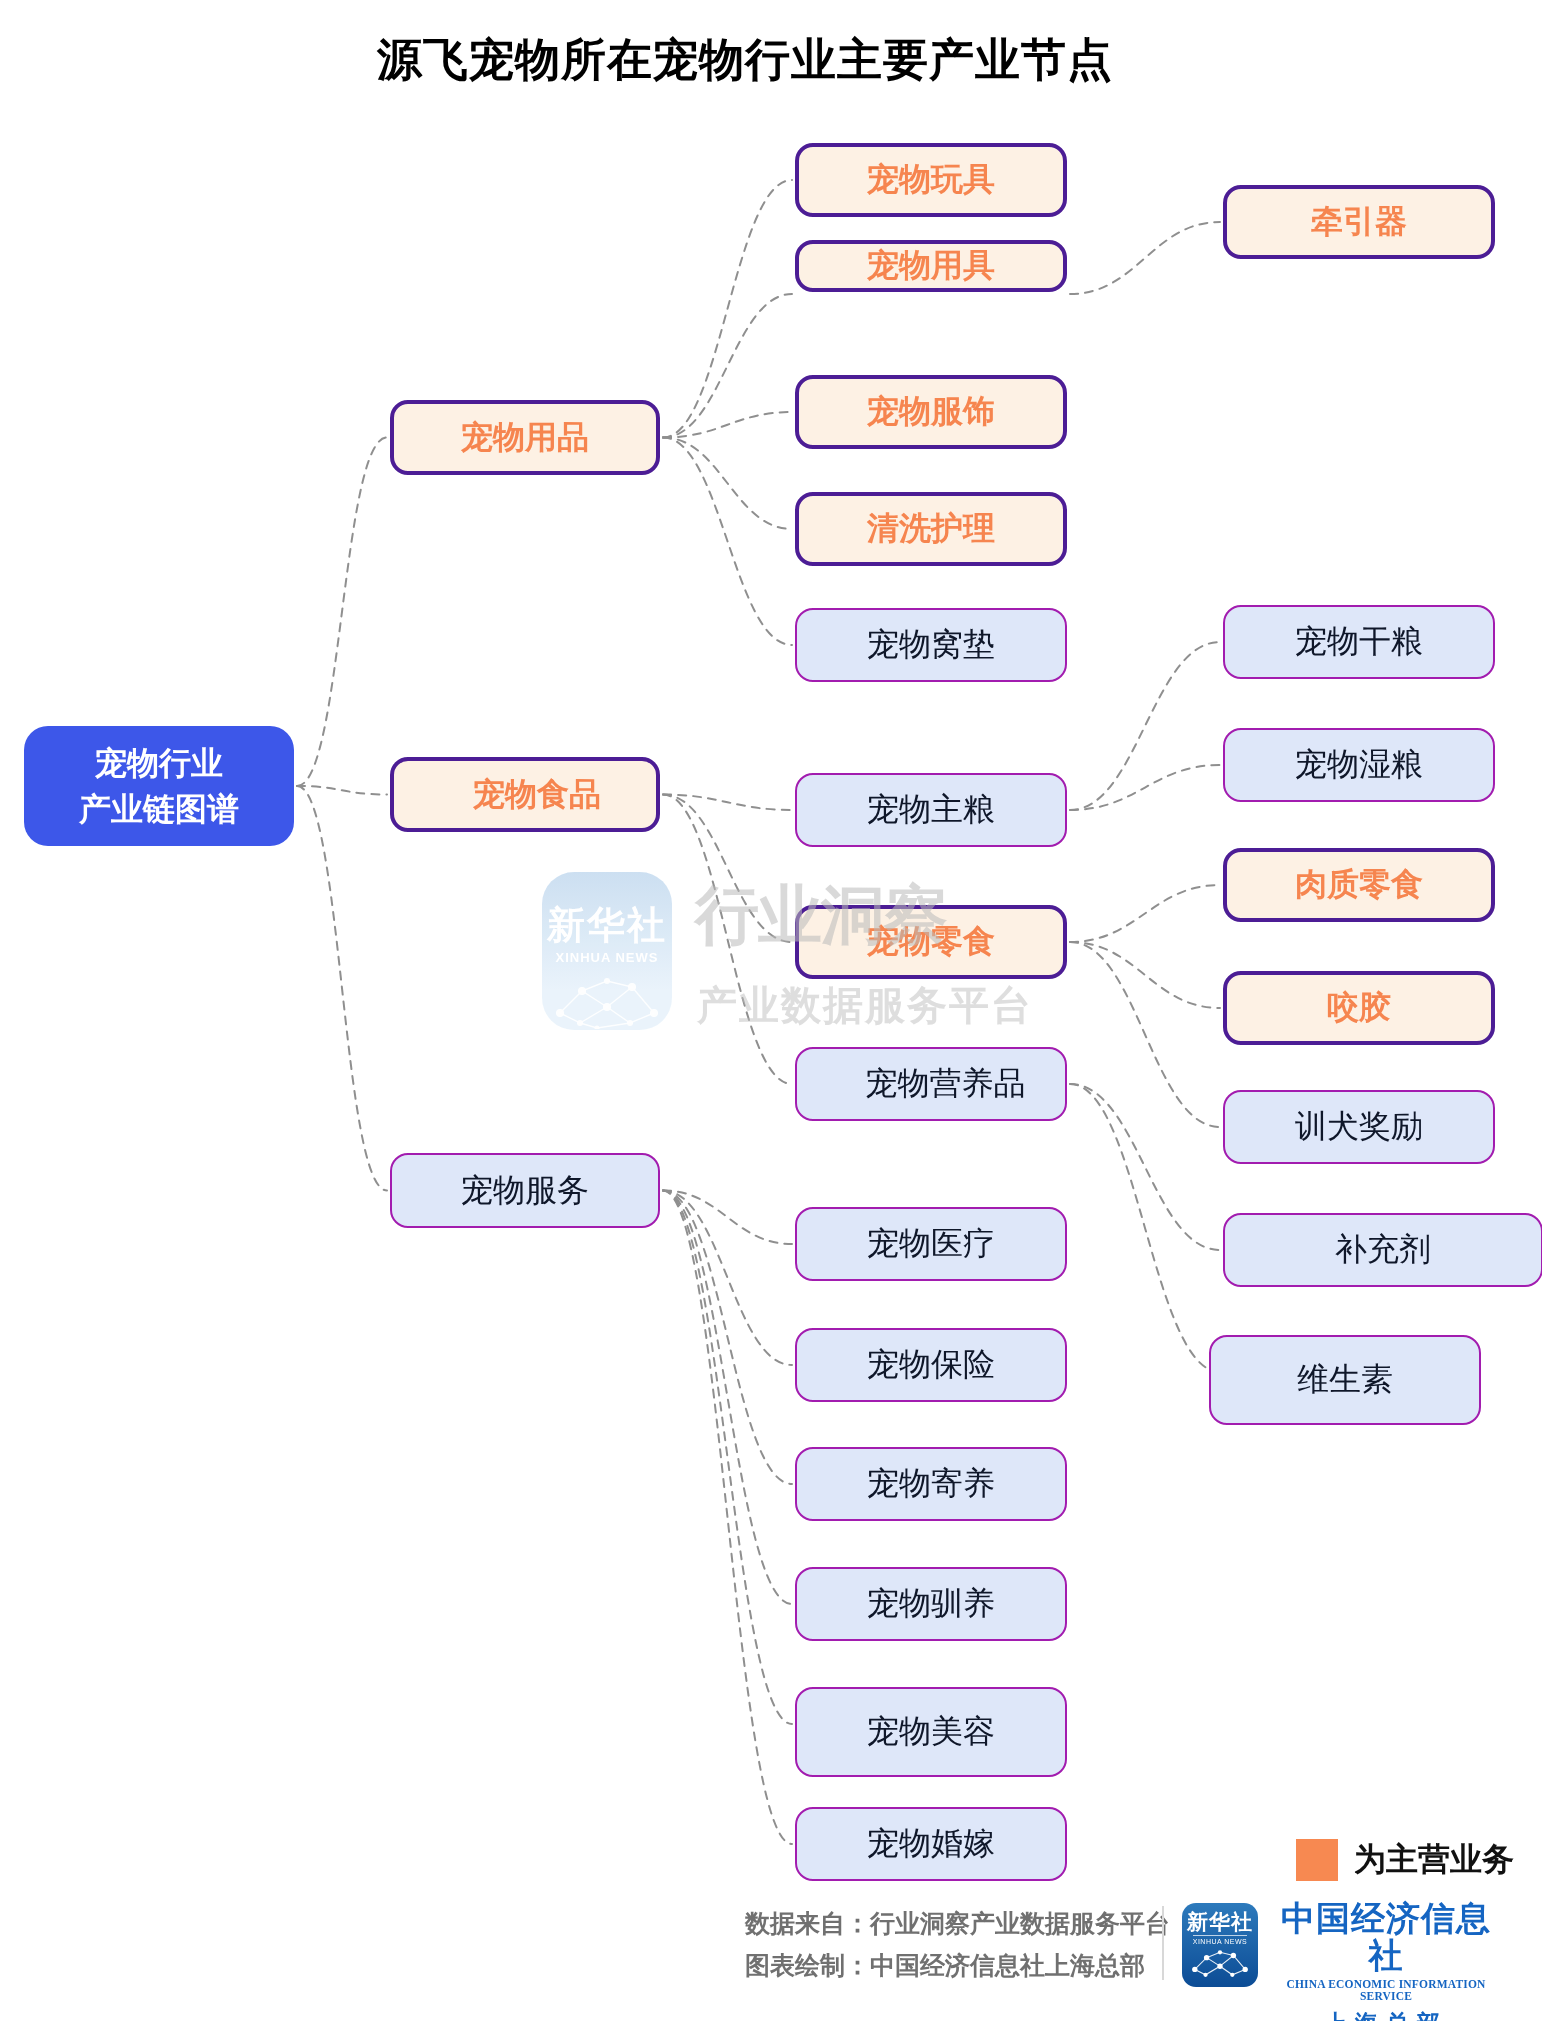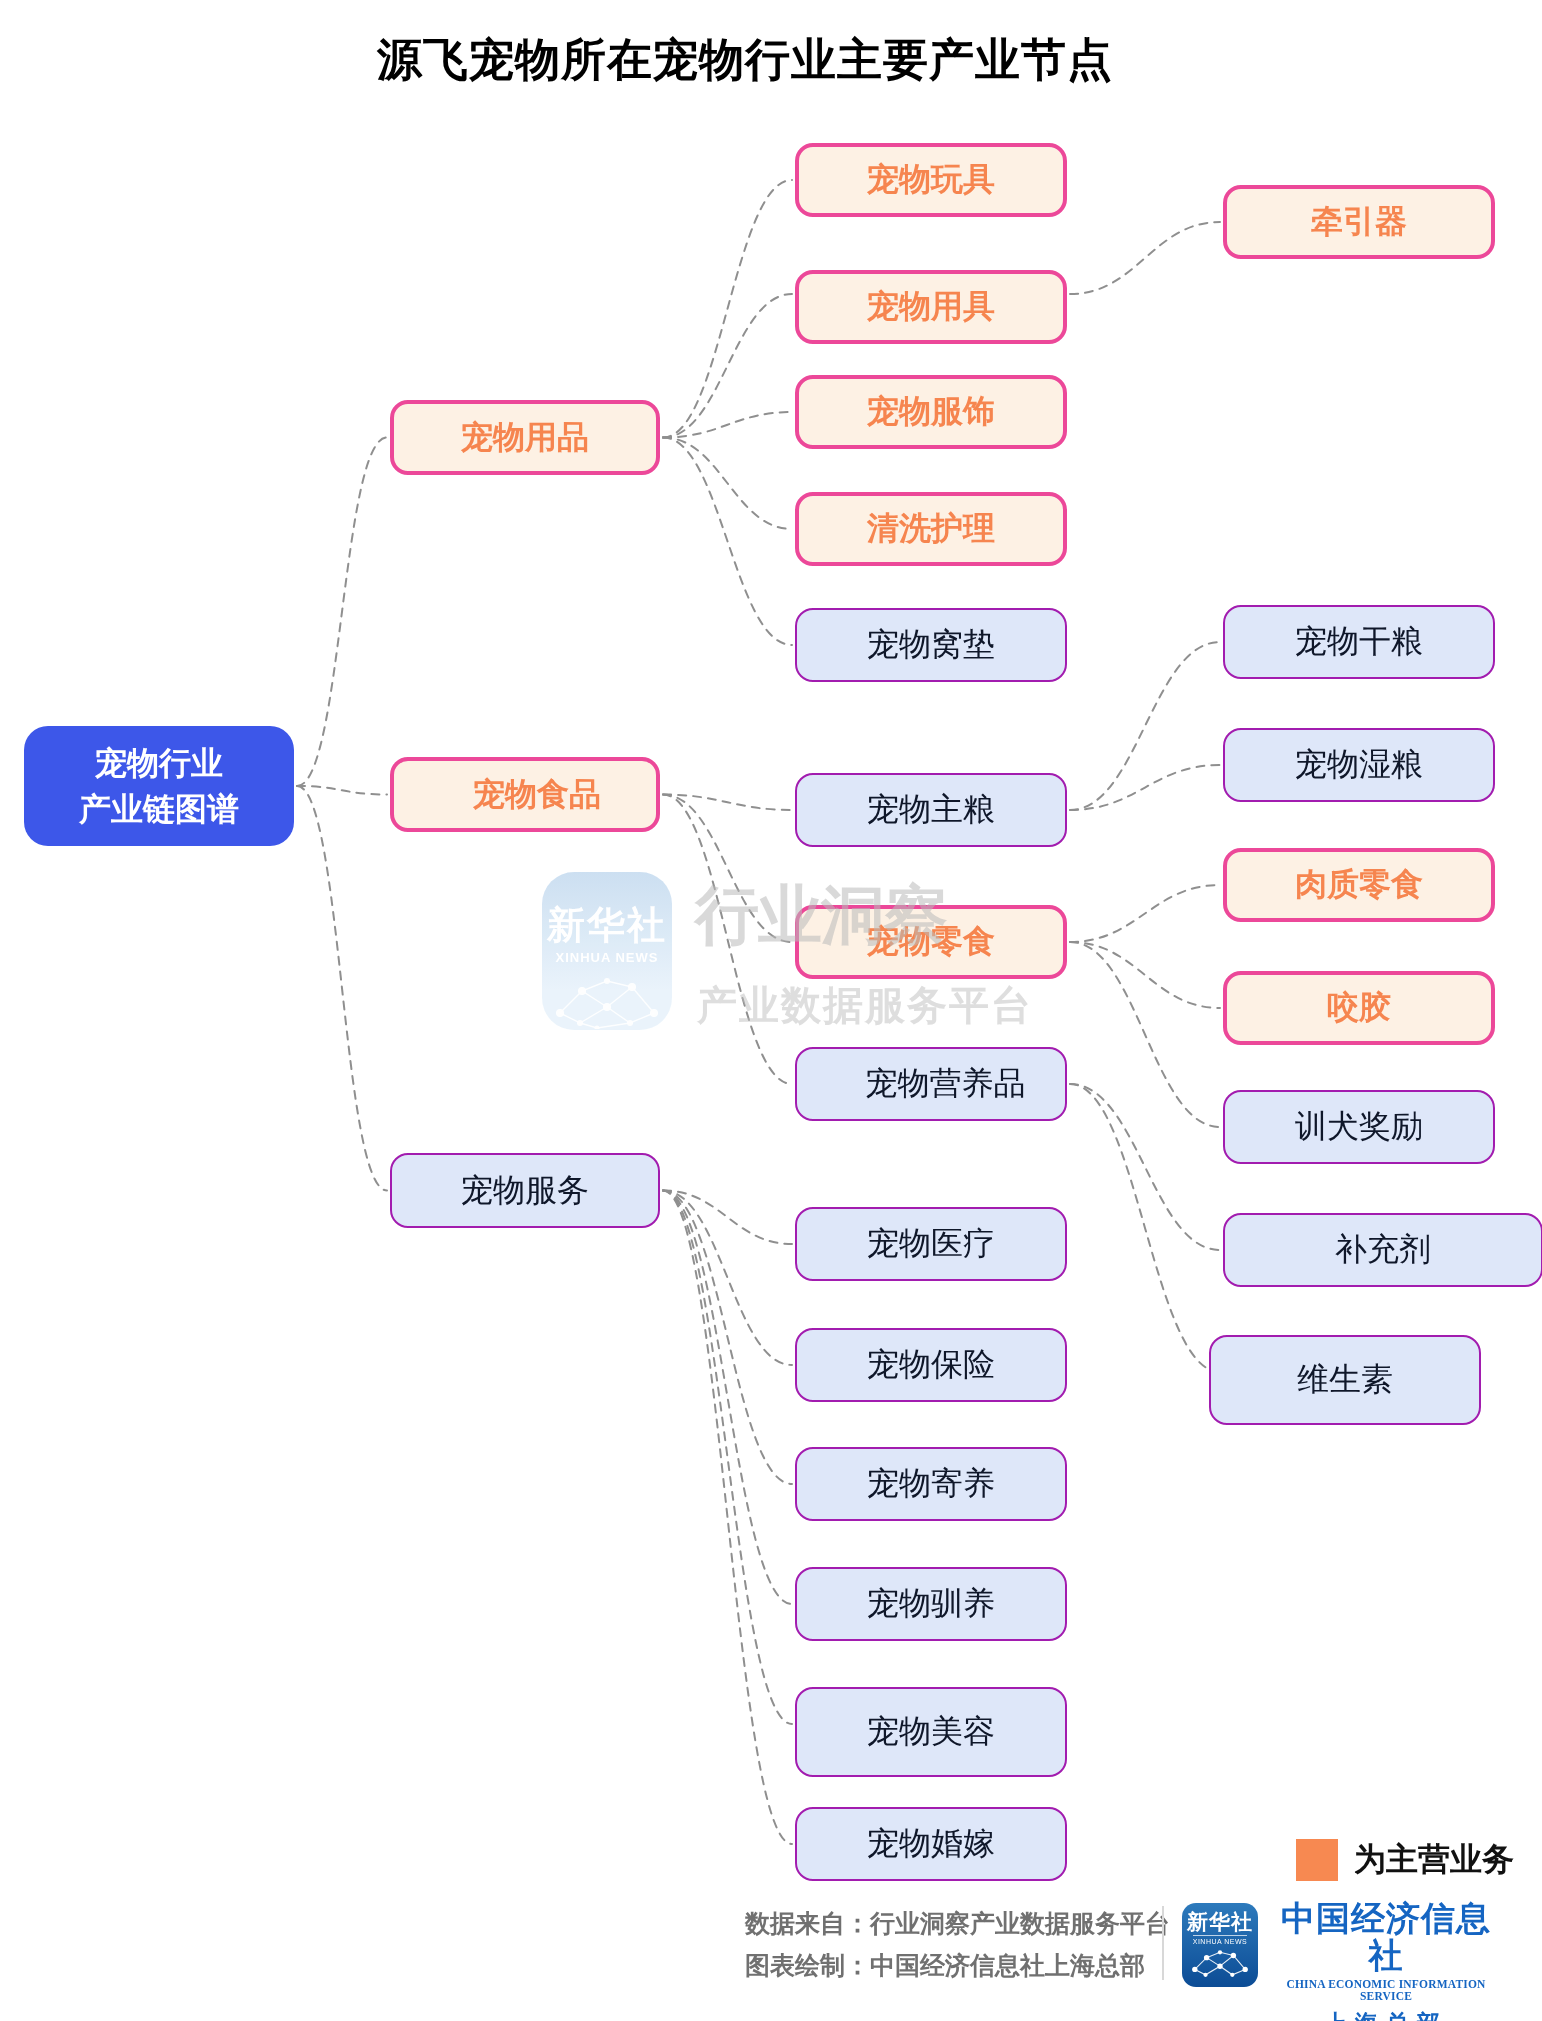--- a/index.html
+++ b/index.html
@@ -11,21 +11,21 @@
     font-size:45px;font-weight:800;color:#000;letter-spacing:1px;
   }
 
   #edges{position:absolute;left:0;top:0;z-index:1;}
   #edges path{fill:none;stroke:#8f8f8f;stroke-width:2;stroke-dasharray:8 7;stroke-linecap:round;}
 
   .node{
     position:absolute;z-index:2;display:flex;align-items:center;justify-content:center;
     border-radius:18px;font-size:32px;box-sizing:border-box;text-align:center;
   }
-  .node.main{background:#FDF1E4;border:4px solid #ec4899;color:#F6854F;font-weight:700;}
+  .node.main{background:#FDF1E4;border:4px solid #4c1d95;color:#F6854F;font-weight:700;}
   .node.normal{background:#DEE7F9;border:2px solid #a21caf;color:#0f172a;font-weight:500;font-family:Liberation Serif, serif;}
 
   .root-node{
     position:absolute;left:24px;top:726px;width:270px;height:120px;z-index:2;
     background:#3D57E9;border-radius:24px;color:#ffffff;font-weight:700;font-size:32px;
     display:flex;flex-direction:column;align-items:center;justify-content:center;line-height:1.45;
   }
 
   
   .wm{position:absolute;z-index:3;pointer-events:none;}
@@ -169,21 +169,21 @@
     <div class="cn">中国经济信息社</div>
     <div class="en">CHINA ECONOMIC INFORMATION SERVICE</div>
     <div class="branch">上海总部</div>
 
   </div>
 
 <div class="node main" style="left: 390px; top: 400px; width: 270px; height: 75px;">宠物用品</div>
     <div class="node main" style="left: 390px; top: 757px; width: 270px; height: 75px; padding-left: 24px;">宠物食品</div>
     <div class="node normal" style="left: 390px; top: 1153px; width: 270px; height: 75px;">宠物服务</div>
     <div class="node main" style="left: 795px; top: 143px; width: 272px; height: 74px;">宠物玩具</div>
-    <div class="node main" style="left: 795px; top: 270px; width: 272px; height: 74px;">宠物用具</div>
+    <div class="node main" style="left: 795px; top: 240px; width: 272px; height: 52px;">宠物用具</div>
     <div class="node main" style="left: 795px; top: 375px; width: 272px; height: 74px;">宠物服饰</div>
     <div class="node main" style="left: 795px; top: 492px; width: 272px; height: 74px;">清洗护理</div>
     <div class="node normal" style="left: 795px; top: 608px; width: 272px; height: 74px;">宠物窝垫</div>
     <div class="node main" style="left: 1223px; top: 185px; width: 272px; height: 74px;">牵引器</div>
     <div class="node normal" style="left: 795px; top: 773px; width: 272px; height: 74px;">宠物主粮</div>
     <div class="node main" style="left: 795px; top: 905px; width: 272px; height: 74px;">宠物零食</div>
     <div class="node normal" style="left: 795px; top: 1047px; width: 272px; height: 74px; padding-left: 29px;">宠物营养品</div>
     <div class="node normal" style="left: 1223px; top: 605px; width: 272px; height: 74px;">宠物干粮</div>
     <div class="node normal" style="left: 1223px; top: 728px; width: 272px; height: 74px;">宠物湿粮</div>
     <div class="node main" style="left: 1223px; top: 848px; width: 272px; height: 74px;">肉质零食</div>

